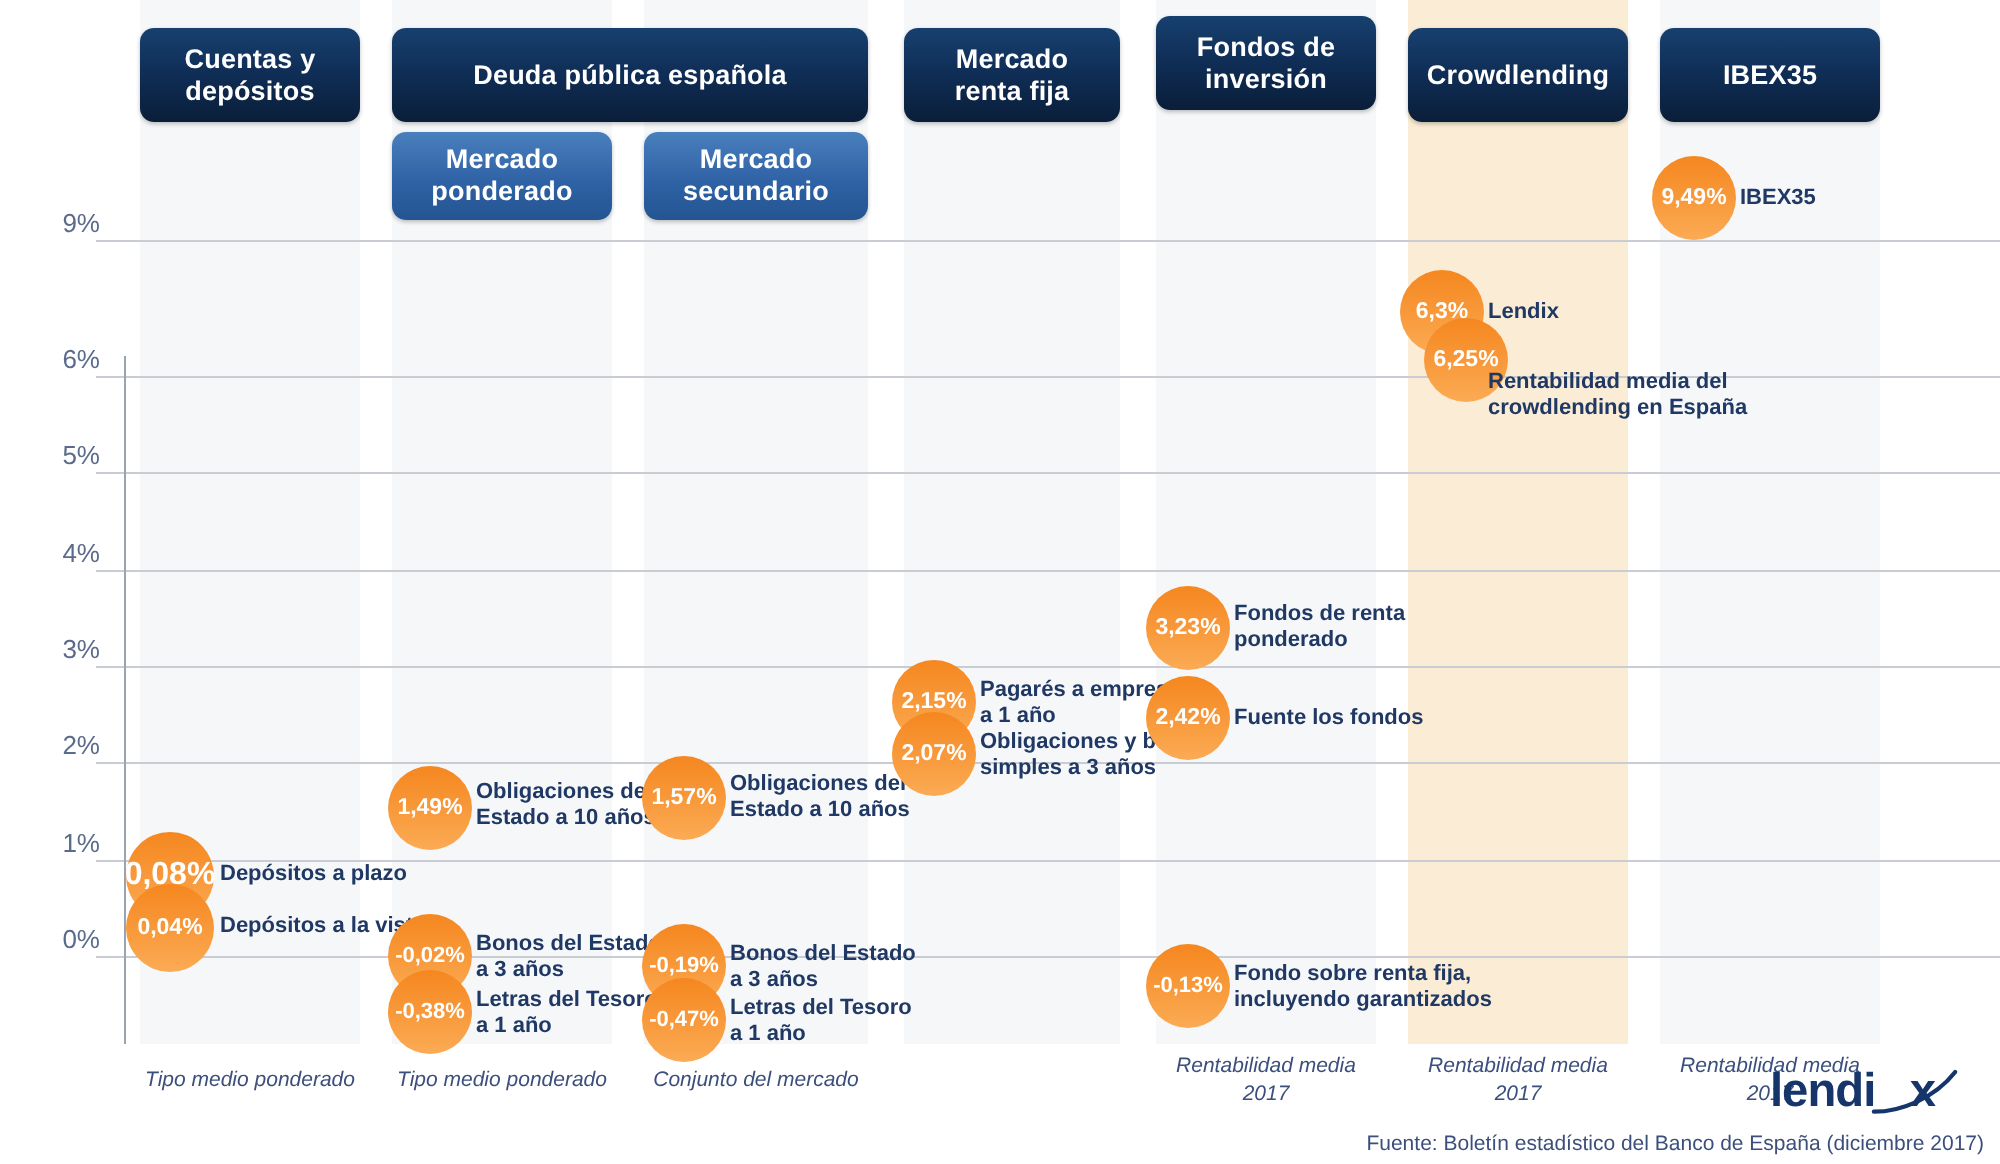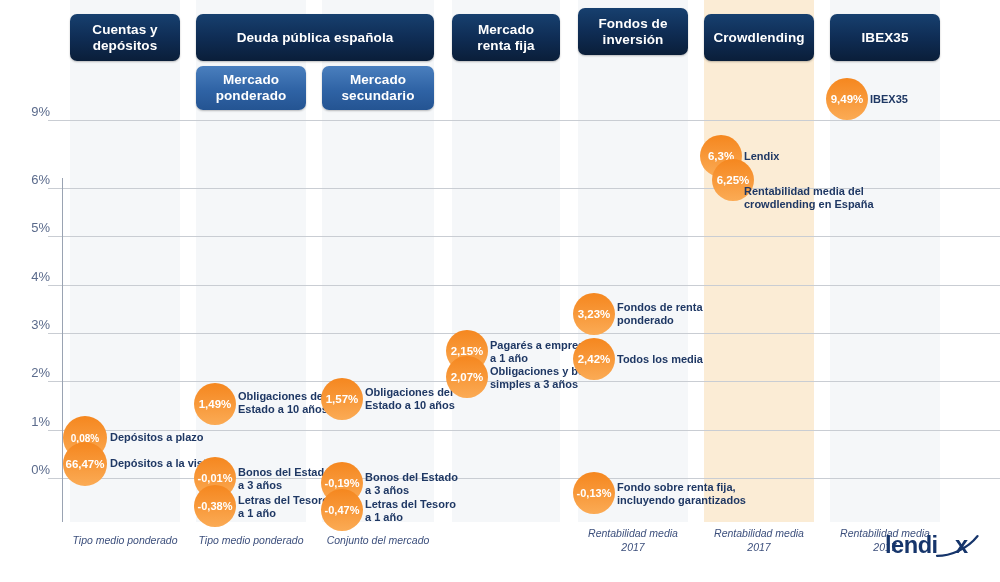--- a/index.html
+++ b/index.html
@@ -100,36 +100,36 @@
       <div class="ytick" style="top: 365px; left: 10px;">2%</div>
       <div class="gline" style="top: 430px; width: 952px;"></div>
       <div class="ytick" style="top: 414px; left: 10px;">1%</div>
       <div class="gline" style="top: 478px; width: 952px;"></div>
       <div class="ytick" style="top: 462px; left: 10px;">0%</div>
     </div>
 
   <div class="yaxisline" style="top:178px;height:344px;"></div>
 
   <div id="points">
-      <div class="bub" title="Depósitos a plazo" style="left: 63px; top: 416px; width: 44px; height: 44px; font-size: 10px;">0,08%</div>
+      <div class="bub" title="Depósitos a plazo" style="left: 63px; top: 416px; width: 44px; height: 44px; font-size: 16px;">0,08%</div>
       <div class="lbl" style="left: 110px; top: 431px;">
         <div>Depósitos a plazo</div>
       </div>
-      <div class="bub" title="Depósitos a la vista" style="left: 63px; top: 442px; width: 44px; height: 44px; font-size: 11.5px;">66,47%</div>
+      <div class="bub" title="Depósitos a la vista" style="left: 63px; top: 442px; width: 44px; height: 44px; font-size: 11.5px;">0,04%</div>
       <div class="lbl" style="left: 110px; top: 457px;">
         <div>Depósitos a la vista</div>
       </div>
       <div class="bub" title="Obligaciones del
 Estado a 10 años" style="left: 194px; top: 383px; width: 42px; height: 42px; font-size: 11.5px;">1,49%</div>
       <div class="lbl" style="left: 238px; top: 390px;">
         <div>Obligaciones del</div>
         <div>Estado a 10 años</div>
       </div>
       <div class="bub" title="Bonos del Estado
-a 3 años" style="left: 194px; top: 457px; width: 42px; height: 42px; font-size: 11px;">-0,01%</div>
+a 3 años" style="left: 194px; top: 457px; width: 42px; height: 42px; font-size: 11px;">-0,02%</div>
       <div class="lbl" style="left: 238px; top: 466px;">
         <div>Bonos del Estado</div>
         <div>a 3 años</div>
       </div>
       <div class="bub" title="Letras del Tesoro
 a 1 año" style="left: 194px; top: 485px; width: 42px; height: 42px; font-size: 11px;">-0,38%</div>
       <div class="lbl" style="left: 238px; top: 494px;">
         <div>Letras del Tesoro</div>
         <div>a 1 año</div>
       </div>
@@ -164,21 +164,21 @@
         <div>simples a 3 años</div>
       </div>
       <div class="bub" title="Fondos de renta
 variable" style="left: 573px; top: 293px; width: 42px; height: 42px; font-size: 11.5px;">3,23%</div>
       <div class="lbl" style="left: 617px; top: 301px;">
         <div>Fondos de renta</div>
         <div>ponderado</div>
       </div>
       <div class="bub" title="Todos los fondos" style="left: 573px; top: 338px; width: 42px; height: 42px; font-size: 11.5px;">2,42%</div>
       <div class="lbl" style="left: 617px; top: 353px;">
-        <div>Todos los media</div>
+        <div>Fuente los fondos</div>
       </div>
       <div class="bub" title="Fondo sobre renta fija,
 incluyendo garantizados" style="left: 573px; top: 472px; width: 42px; height: 42px; font-size: 11px; text-align: center;">-0,13%</div>
       <div class="lbl" style="left: 617px; top: 481px;">
         <div>Fondo sobre renta fija,</div>
         <div>incluyendo garantizados</div>
       </div>
       <div class="bub" title="Lendix" style="left: 700px; top: 135px; width: 42px; height: 42px; font-size: 11.5px;">6,3%</div>
       <div class="lbl" style="left: 744px; top: 150px;">
         <div>Lendix</div>
@@ -268,13 +268,14 @@
         <div>2017</div>
       </div>
     </div>
 
   <svg class="logo" viewBox="0 0 220 70">
     <text x="2" y="52" font-family="Liberation Sans, sans-serif" font-size="50" font-weight="bold" fill="#16356b" letter-spacing="-1">lendi</text>
     <text x="150" y="52" font-family="Liberation Sans, sans-serif" font-size="50" font-weight="bold" fill="#16356b">x</text>
     <path d="M112 58 C140 58 176 44 198 16" stroke="#16356b" stroke-width="4.5" fill="none" stroke-linecap="round"></path>
   </svg>
 
+  <div class="source">Fuente: Boletín estadístico del Banco de España (diciembre 2017)</div>
 </div>
 
 </body></html>

